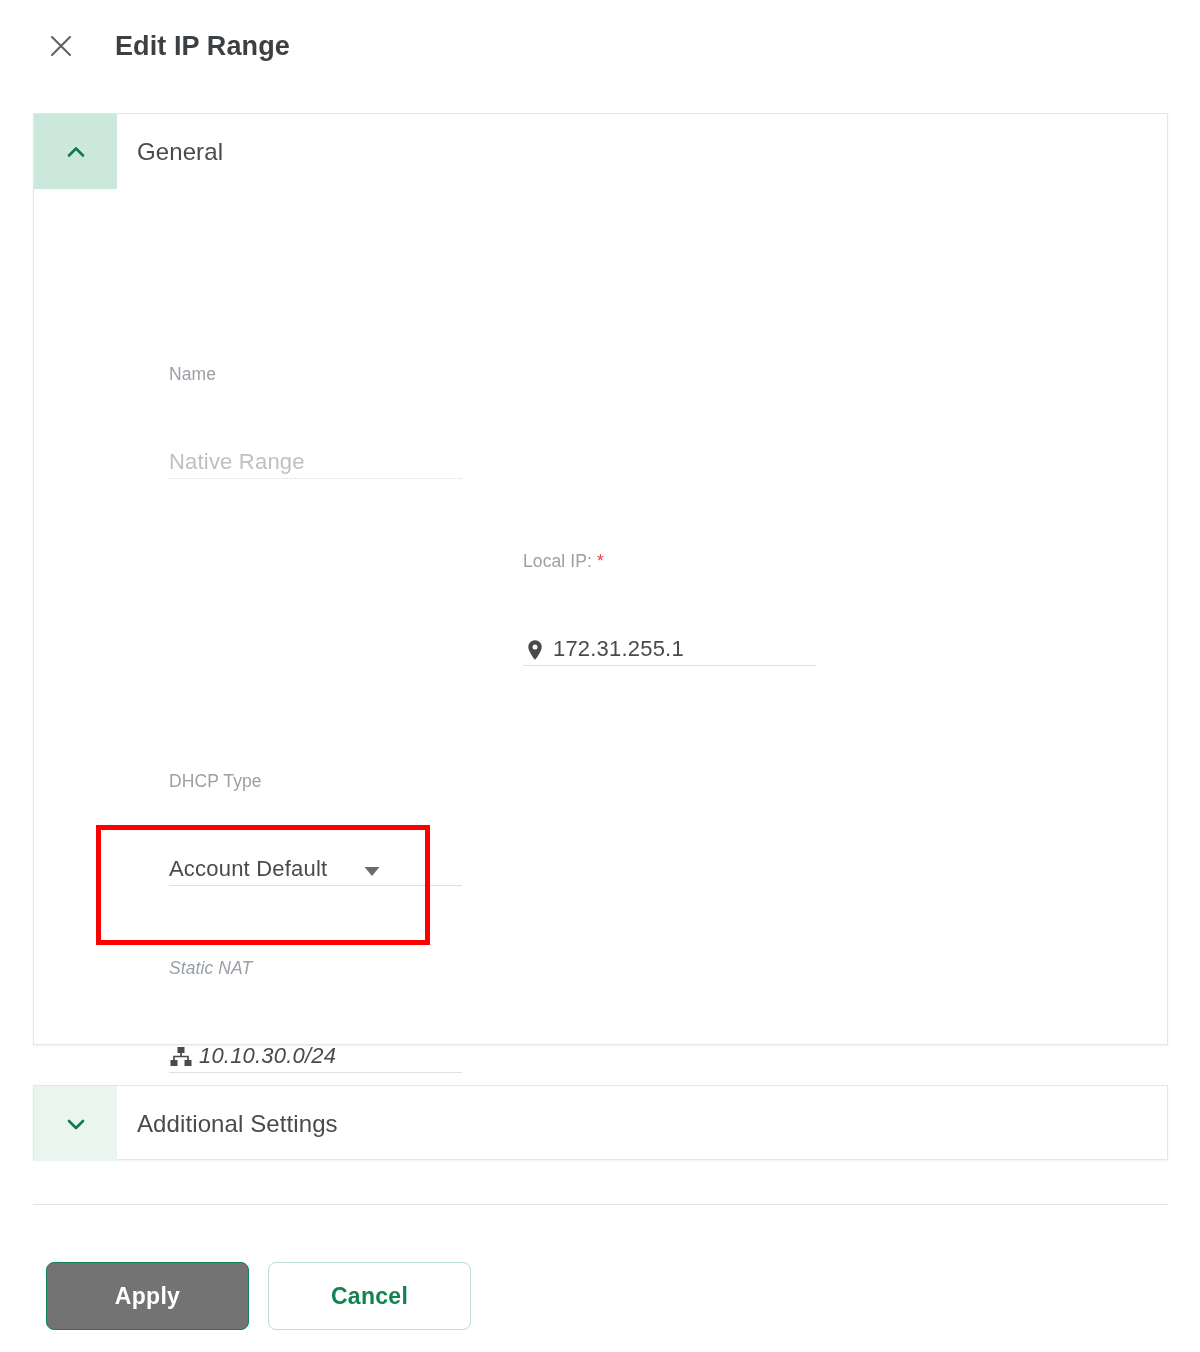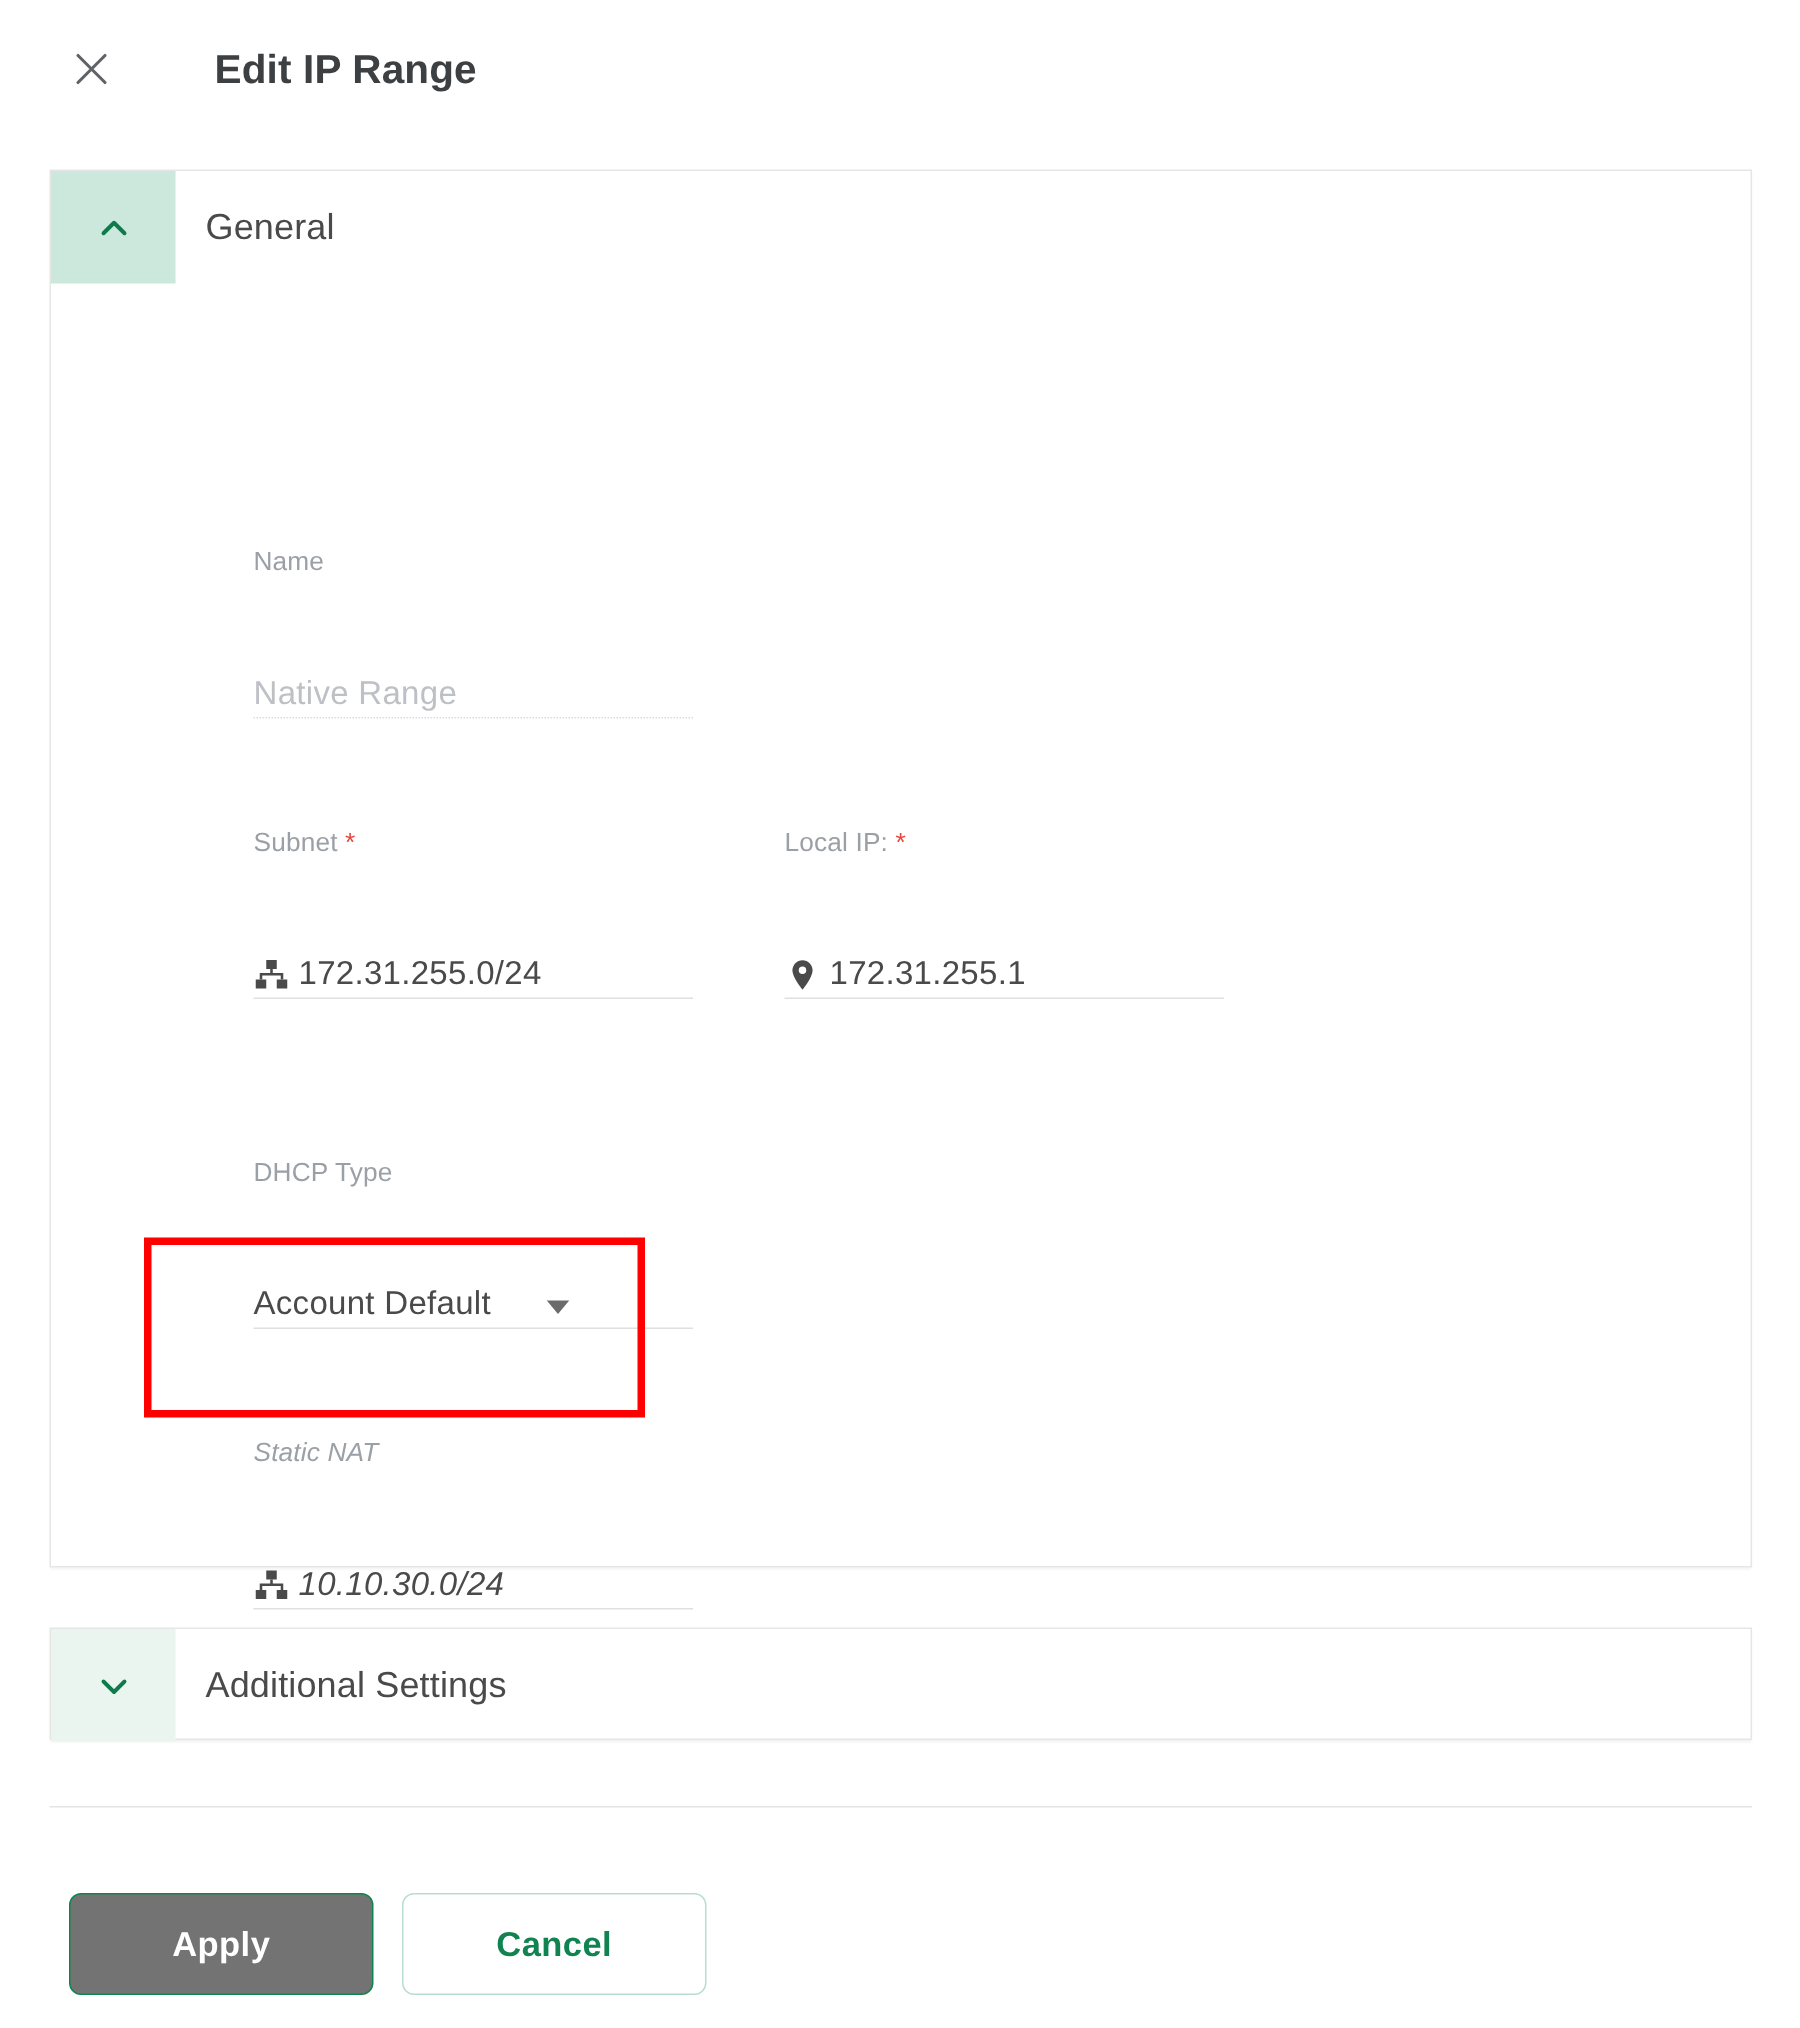--- a/index.html
+++ b/index.html
@@ -17,21 +17,20 @@
     overflow: hidden;
     -webkit-font-smoothing: antialiased;
   }
 
   
   .dialog-header {
     display: flex;
     align-items: center;
     padding: 24px 0 0 46px;
     height: 44px;
-    gap: 28px;
   }
   .close-icon {
     width: 30px;
     height: 30px;
     display: flex;
     align-items: center;
     justify-content: center;
     cursor: pointer;
     flex: 0 0 auto;
   }
@@ -227,37 +226,20 @@
   </div>
 
   <div class="field field-abs" id="field-name">
     <div class="field-label">Name</div>
     <div class="field-control">
       <div class="field-value disabled">Native Range</div>
     </div>
     <div class="field-underline dotted"></div>
   </div>
 
-  <div class="field field-abs" id="field-subnet">
-    <div class="field-label">
-      <span>Subnet</span><span class="req-star">*</span>
-    </div>
-    <div class="field-control">
-      <span class="field-icon">
-        <svg width="24" height="24" viewBox="0 0 24 24" aria-hidden="true">
-          <rect x="8.5" y="2" width="7" height="6" fill="#4a4a4a"></rect>
-          <rect x="1.5" y="15" width="7" height="6" fill="#4a4a4a"></rect>
-          <rect x="15.5" y="15" width="7" height="6" fill="#4a4a4a"></rect>
-          <path d="M12 8 L12 11.5 M5 15 L5 11.5 L19 11.5 L19 15" stroke="#4a4a4a" stroke-width="1.7" fill="none"></path>
-        </svg>
-      </span>
-      <span class="field-value">172.31.255.0/24</span>
-    </div>
-    <div class="field-underline"></div>
-  </div>
 
   <div class="field field-abs" id="field-localip">
     <div class="field-label">
       <span>Local IP:</span><span class="req-star">*</span>
     </div>
     <div class="field-control">
       <span class="field-icon">
         <svg width="24" height="24" viewBox="0 0 24 24" aria-hidden="true">
           <path d="M12 2.2 C8.3 2.2 5.3 5.2 5.3 8.9 C5.3 13.9 12 21.8 12 21.8 C12 21.8 18.7 13.9 18.7 8.9 C18.7 5.2 15.7 2.2 12 2.2 Z" fill="#4a4a4a"></path>
           <circle cx="12" cy="8.9" r="2.5" fill="#ffffff"></circle>

